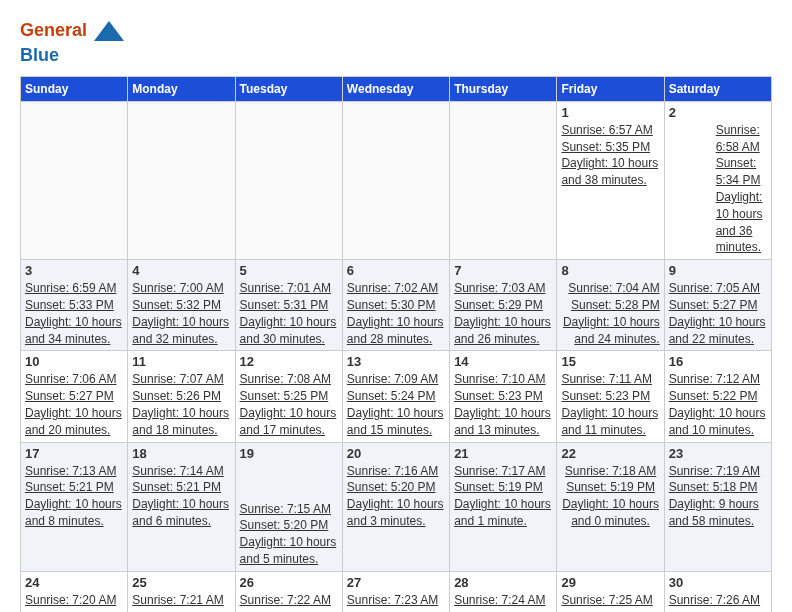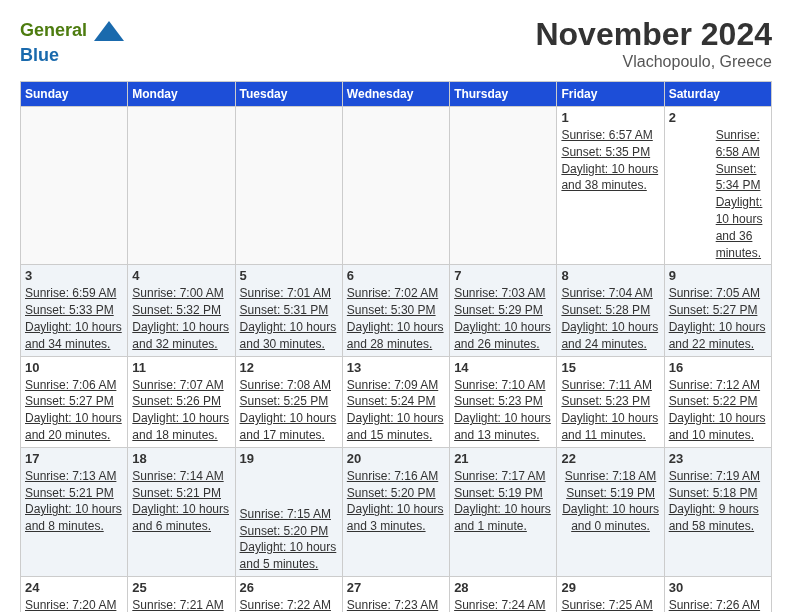--- a/index.html
+++ b/index.html
@@ -99,32 +99,28 @@
     .row-white td.empty { background: #f9f9f9; }
   </style>
 </head>
 <body>
 
 <div class="page">
   <div class="header">
     <div class="logo">
       <div>
         <div class="logo-text">
-          <span style="color:#4d7c0f;">General</span>
+          <span style="color:#c2410c;">General</span>
           <svg class="logo-icon" viewBox="0 0 30 20" style="display:inline-block;vertical-align:middle;">
             <polygon points="0,20 15,0 30,20" fill="#1a6aad"></polygon>
           </svg>
           <br>
           <span style="color:#1a6aad;">Blue</span>
         </div>
       </div>
-    </div>
-    <div class="title-area">
-      <div class="month-title">November 2024</div>
-      <div class="location">Vlachopoulo, Greece</div>
     </div>
   </div>
 
   <table>
     <thead>
       <tr>
         <th>Sunday</th>
         <th>Monday</th>
         <th>Tuesday</th>
         <th>Wednesday</th>
@@ -186,21 +182,21 @@
           </td>
           <td>
             <span class="day-num">7</span>
             <div class="day-info" style="white-space: pre-line;">Sunrise: 7:03 AM
 Sunset: 5:29 PM
 Daylight: 10 hours
 and 26 minutes.</div>
           </td>
           <td>
             <span class="day-num">8</span>
-            <div class="day-info" style="white-space: pre-line;">Sunrise: 7:04 AM
+            <div class="day-info" style="white-space: pre-line; text-align: right;">Sunrise: 7:04 AM
 Sunset: 5:28 PM
 Daylight: 10 hours
 and 24 minutes.</div>
           </td>
           <td>
             <span class="day-num">9</span>
             <div class="day-info" style="white-space: pre-line;">Sunrise: 7:05 AM
 Sunset: 5:27 PM
 Daylight: 10 hours
 and 22 minutes.</div>

